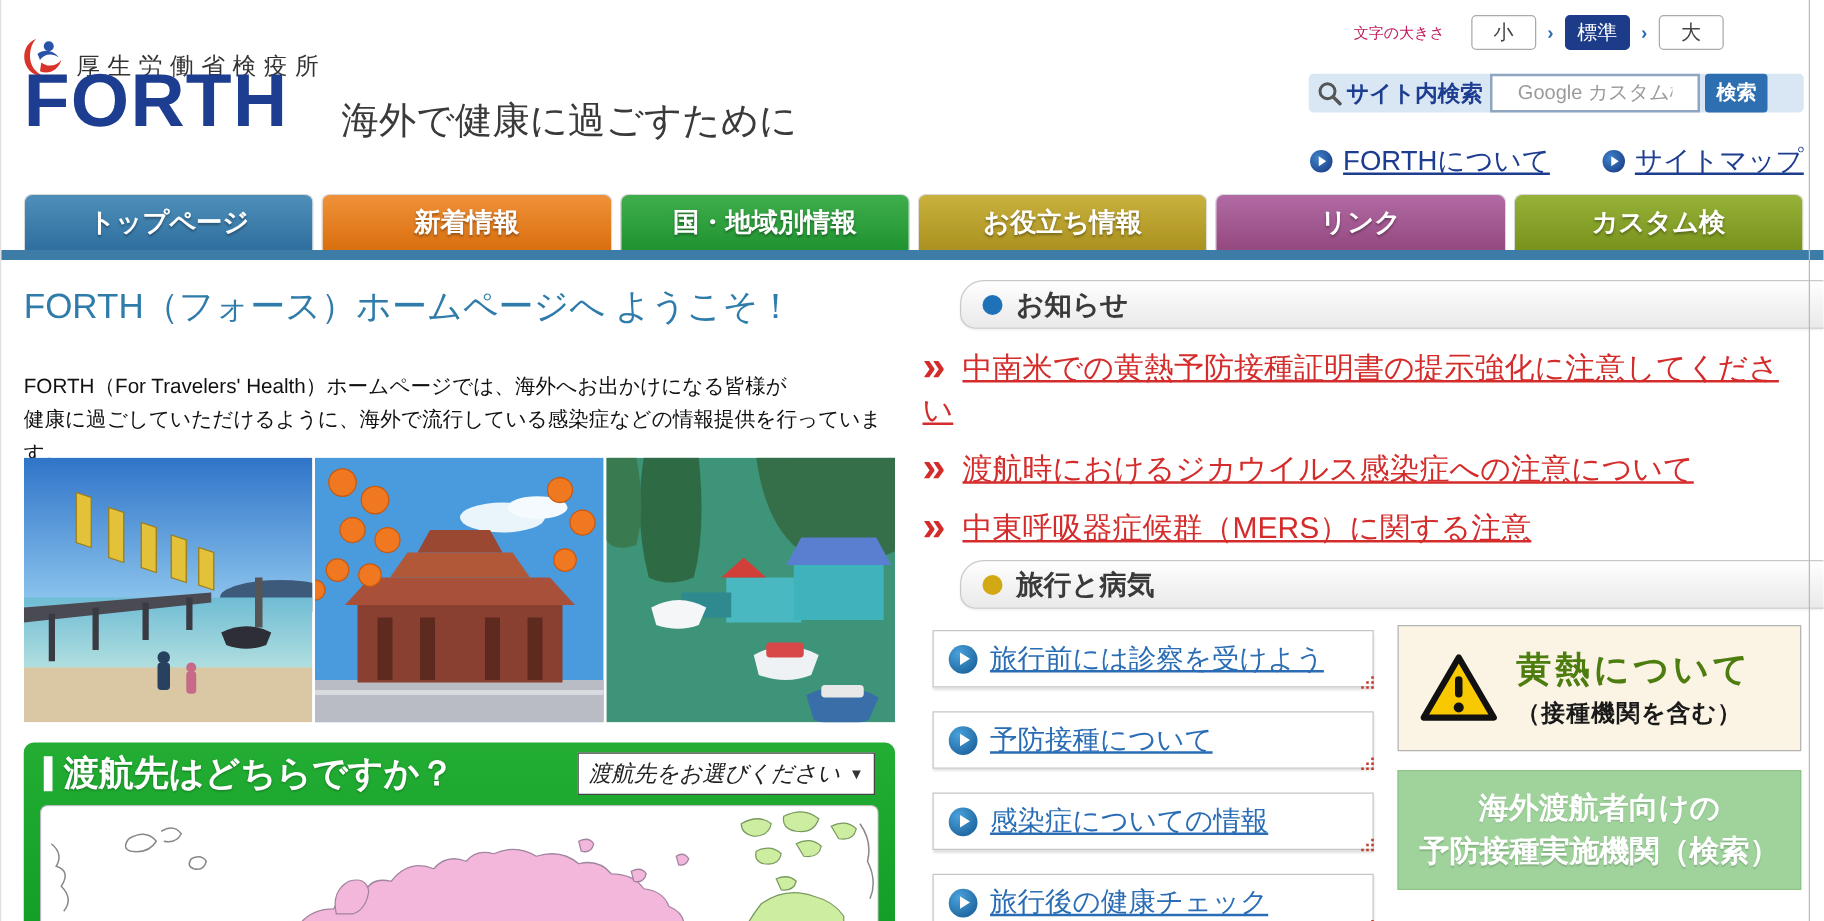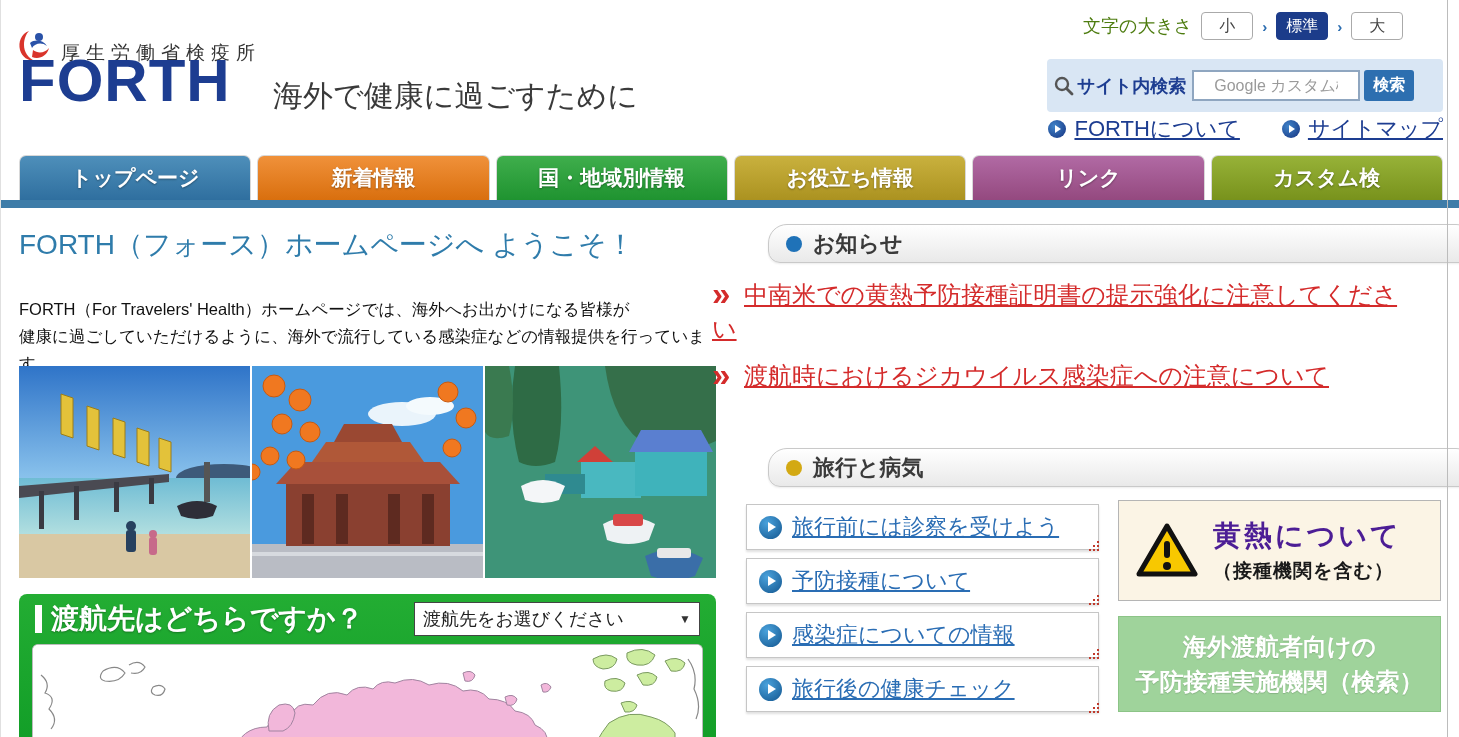--- a/index.html
+++ b/index.html
@@ -10,28 +10,28 @@
   .right-edge { position:absolute; left:1446px; top:0; width:1px; height:737px; background:#bcbcbc; }
 
   
   .logo-row { position:absolute; left:14px; top:28px; display:flex; align-items:flex-end; gap:8px; }
   .agency { font-size:19px; color:#333; letter-spacing:6px; font-weight:500; }
   .brand { position:absolute; left:18px; top:46px; font-size:60px; font-weight:bold;
            color:#1d3d91; letter-spacing:1px; text-decoration:none; cursor:pointer; }
   .tagline { position:absolute; left:272px; top:76px; font-size:30px; color:#3a3a3a; font-weight:500; }
 
   .textsize { position:absolute; left:1082px; top:12px; display:flex; align-items:center; gap:9px; }
-  .ts-label { font-size:18px; color:#4d7c0f; margin-right:0; }
+  .ts-label { font-size:12px; color:#be185d; margin-right:12px; }
   .size-btn { width:52px; height:28px; display:flex; align-items:center; justify-content:center;
               font-size:16px; color:#444; background:#fff; border:1px solid #aaa; border-radius:4px;
               cursor:pointer; }
   .size-btn.selected { background:#1c3c8a; color:#fff; border-color:#1c3c8a; }
   .ts-sep { color:#2a6cb0; font-size:15px; font-weight:bold; }
 
-  .searchbar { position:absolute; left:1046px; top:59px; width:396px; height:53px;
+  .searchbar { position:absolute; left:1046px; top:59px; width:396px; height:31px;
                background:#d9e6f4; border-radius:4px; display:flex; align-items:center; padding:0 6px; }
   .search-label { font-size:18px; font-weight:bold; color:#1d3d91; margin:0 6px 0 2px; white-space:nowrap; }
   .search-input { width:168px; height:31px; border:2px solid #8fa6c0; font-size:16px; padding:0 20px;
                   color:#333; background:#fff; }
   .search-input::placeholder { color:#9a9a9a; }
   .search-btn { width:50px; height:31px; margin-left:4px; background:#2d6fb0; color:#fff;
                 font-size:16px; font-weight:bold; border:none; border-radius:3px; cursor:pointer; }
 
   .utility { position:absolute; left:1008px; top:114px; width:434px; display:flex;
              justify-content:flex-end; gap:42px; }
@@ -60,58 +60,58 @@
   .intro { position:absolute; left:18px; top:296px; width:700px; font-size:16.5px; line-height:27px; color:#111; }
   .photos { position:absolute; left:18px; top:366px; width:697px; height:212px; display:flex; gap:2px; }
   .photo { flex:1; height:212px; overflow:hidden; }
   .photo svg { display:block; }
 
   .dest-box { position:absolute; left:18px; top:594px; width:697px; height:170px;
               background:linear-gradient(#23ad33,#109c26); border-radius:8px 8px 0 0; }
   .dest-head { height:50px; display:flex; align-items:center; padding:0 16px; }
   .dest-marker { width:7px; height:28px; background:#fff; margin-right:9px; flex:none; }
   .dest-title { color:#fff; font-size:28px; font-weight:bold; text-shadow:0 1px 2px rgba(0,0,0,.3); }
-  .dest-select { margin-left:auto; width:286px; height:34px; background:#fff; border:1px solid #444;
-                 display:flex; align-items:center; padding:0 8px; font-size:18px; color:#222; cursor:pointer; }
+  .dest-select { margin-left:auto; width:238px; height:34px; background:#fff; border:1px solid #444;
+                 display:flex; align-items:center; padding:0 8px; font-size:18px; color:#222; cursor:pointer;font-style:italic; }
   .dd-arrow { margin-left:auto; font-size:12px; color:#333; }
   .map-wrap { margin:0 13px; background:#fff; border:1px solid #bbb; border-bottom:none;
               border-radius:6px 6px 0 0; overflow:hidden; height:106px; cursor:pointer; }
 
   
   .sec-header { position:absolute; left:767px; width:707px; height:39px; border:1px solid #c9c9c9;
                 border-radius:19px 19px 12px 12px; background:linear-gradient(#ffffff,#e9e9e9);
                 display:flex; align-items:center; padding:0 17px; gap:11px;
                 box-shadow:0 1px 2px rgba(0,0,0,.08); }
   .sec-header .txt { font-size:22px; font-weight:bold; color:#3a3a3a; }
   .dot { width:16px; height:16px; border-radius:50%; flex:none; }
   .dot-blue { background:#1f72b8; }
   .dot-gold { background:#d3a913; }
 
-  .news-list { position:absolute; left:697px; top:278px; width:707px; }
+  .news-list { position:absolute; left:723px; top:278px; width:707px; }
   .news-item { padding-left:14px; margin-bottom:13px; font-size:24px; line-height:34px; cursor:pointer; }
   .chev { display:inline-block; width:32px; color:#d42b2b; font-size:33px; font-weight:bold;
           vertical-align:-2px; line-height:28px; }
   .news-item a { color:#d42b2b; text-decoration:underline; cursor:pointer; }
 
   .travel-links { position:absolute; left:745px; top:504px; width:353px; }
-  .link-box { position:relative; width:353px; height:46px; margin-bottom:8px; background:#fff;
+  .link-box { position:relative; width:353px; height:46px; margin-bottom:19px; background:#fff;
               border:1px solid #c6c6c6; box-shadow:0 2px 2px rgba(0,0,0,.12); display:flex;
               align-items:center; padding:0 12px; gap:10px; cursor:pointer; }
   .play-icon { width:23px; height:23px; border-radius:50%;
                background:radial-gradient(circle at 35% 30%, #4aa2dc, #13568f); position:relative; flex:none; }
   .play-icon::after { content:""; position:absolute; left:9px; top:6px; border-left:8px solid #fff;
                       border-top:5.5px solid transparent; border-bottom:5.5px solid transparent; }
   .lb-text { font-size:22px; color:#2a6db4; text-decoration:underline; white-space:nowrap; }
   .grip { position:absolute; right:7px; bottom:6px; width:2px; height:2px;
           box-shadow:8px 0 #c0392b, 8px 4px #c0392b, 4px 4px #c0392b,
                      8px 8px #c0392b, 4px 8px #c0392b, 0 8px #c0392b; }
 
   .yf-box { position:absolute; left:1117px; top:500px; width:323px; height:101px; background:#fbf4e5;
             border:1px solid #b5b5b5; display:flex; align-items:center; padding:0 16px; gap:14px; cursor:pointer; }
-  .yf-title { font-size:28px; font-weight:600; color:#4c1d95; letter-spacing:3px; white-space:nowrap; }
+  .yf-title { font-size:28px; font-weight:600; color:#4d7c0f; letter-spacing:3px; white-space:nowrap; }
   .yf-sub { font-size:19px; font-weight:600; color:#1a1a1a; letter-spacing:1px; margin-top:3px; white-space:nowrap; }
 
   .vx-box { position:absolute; left:1117px; top:616px; width:323px; height:96px; background:#9fd39b;
             border:1px solid #8cc487; display:flex; flex-direction:column; align-items:center;
             justify-content:center; cursor:pointer; }
   .vx-box div { color:#fff; font-size:24px; font-weight:600; line-height:35px;
                 text-shadow:0 1px 1px rgba(0,0,0,.15); white-space:nowrap; }
 </style>
 </head>
 <body>
@@ -306,20 +306,23 @@
     <span class="dot dot-blue"></span>
     <span class="txt">お知らせ</span>
   </div>
   <div class="news-list">
     <div class="news-item">
       <span class="chev">»</span><a>中南米での黄熱予防接種証明書の提示強化に注意してください</a>
     </div>
     <div class="news-item">
       <span class="chev">»</span><a>渡航時におけるジカウイルス感染症への注意について</a>
     </div>
+    <div class="news-item">
+      <span class="chev">»</span><a>中東呼吸器症候群（MERS）に関する注意</a>
+    </div>
   </div>
 
   <div class="sec-header" style="top:448px;">
     <span class="dot dot-gold"></span>
     <span class="txt">旅行と病気</span>
   </div>
 
   <div class="travel-links">
     <div class="link-box">
       <span class="play-icon"></span>

